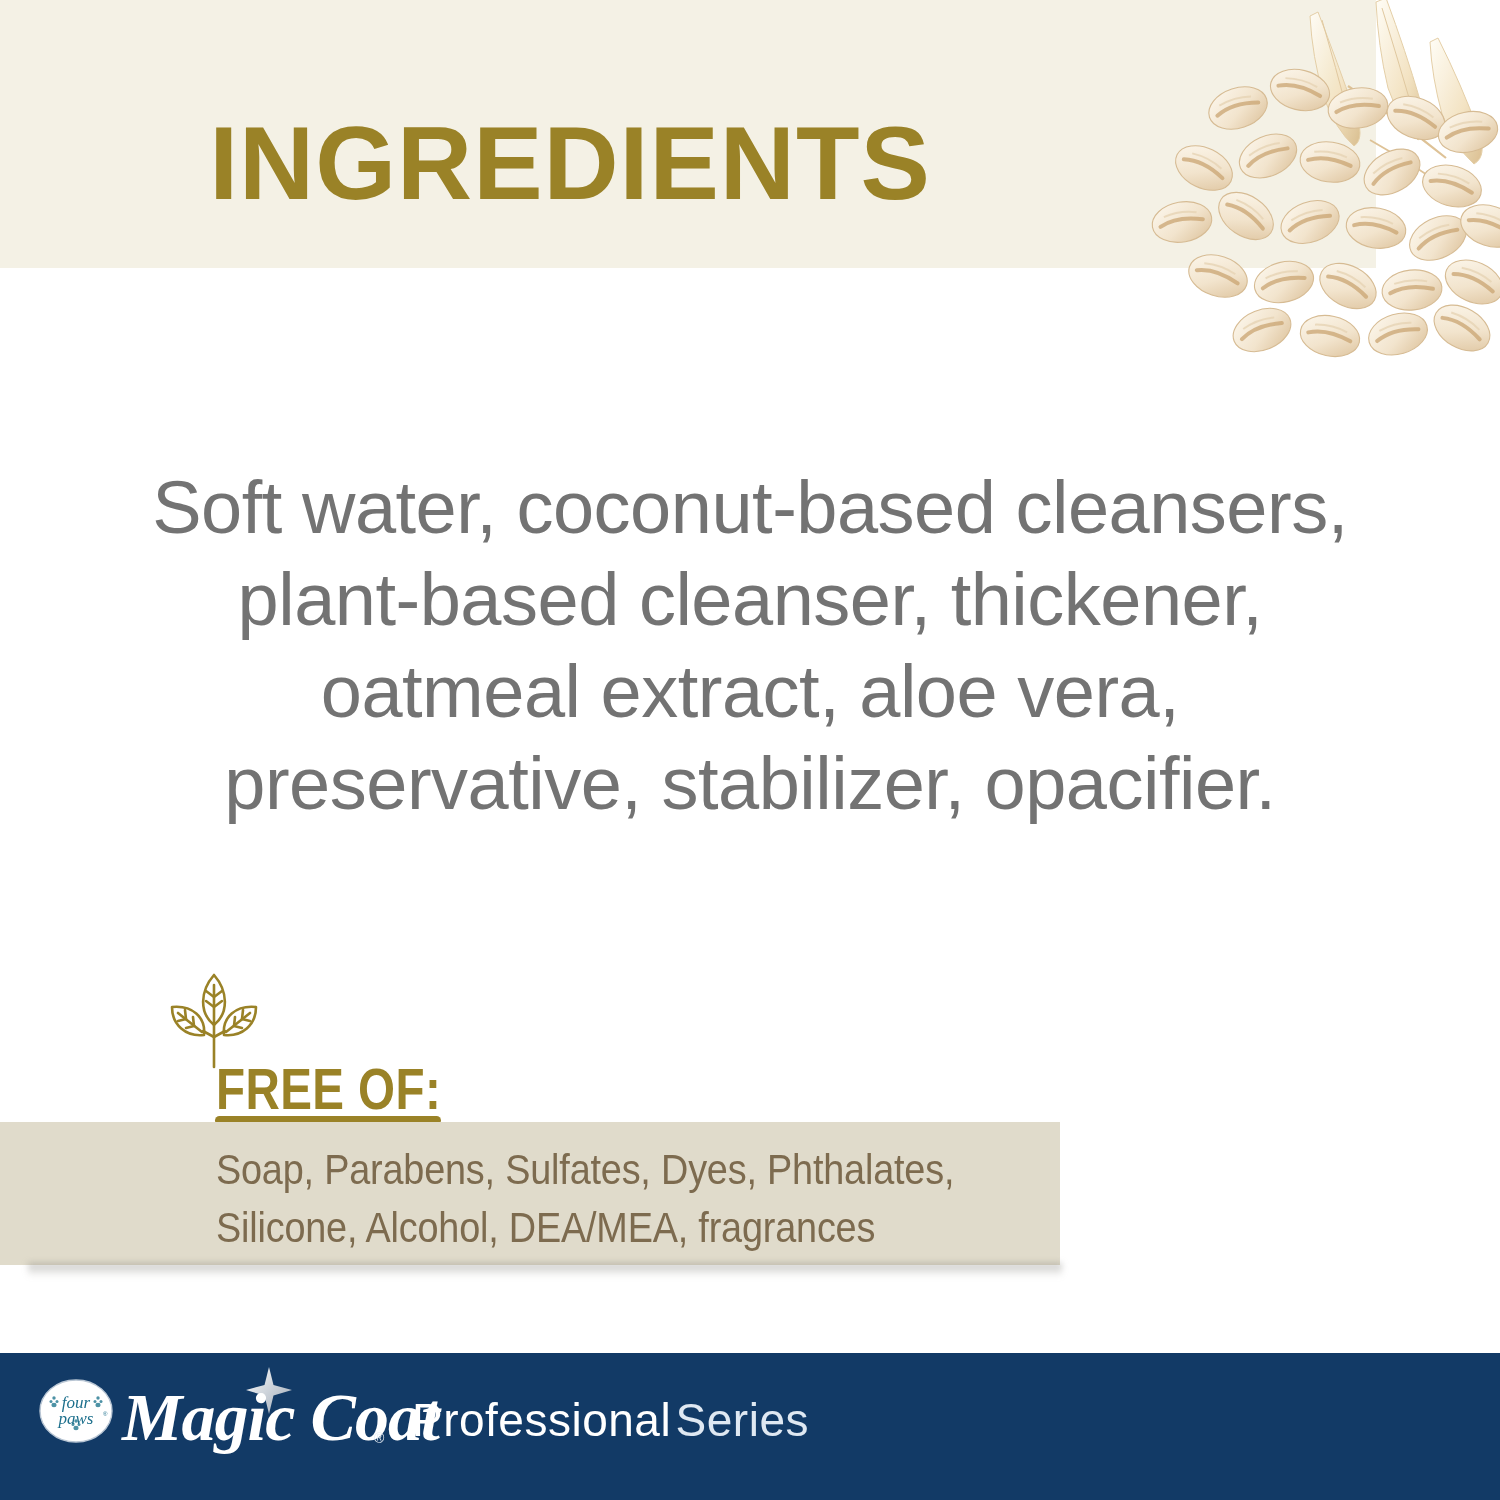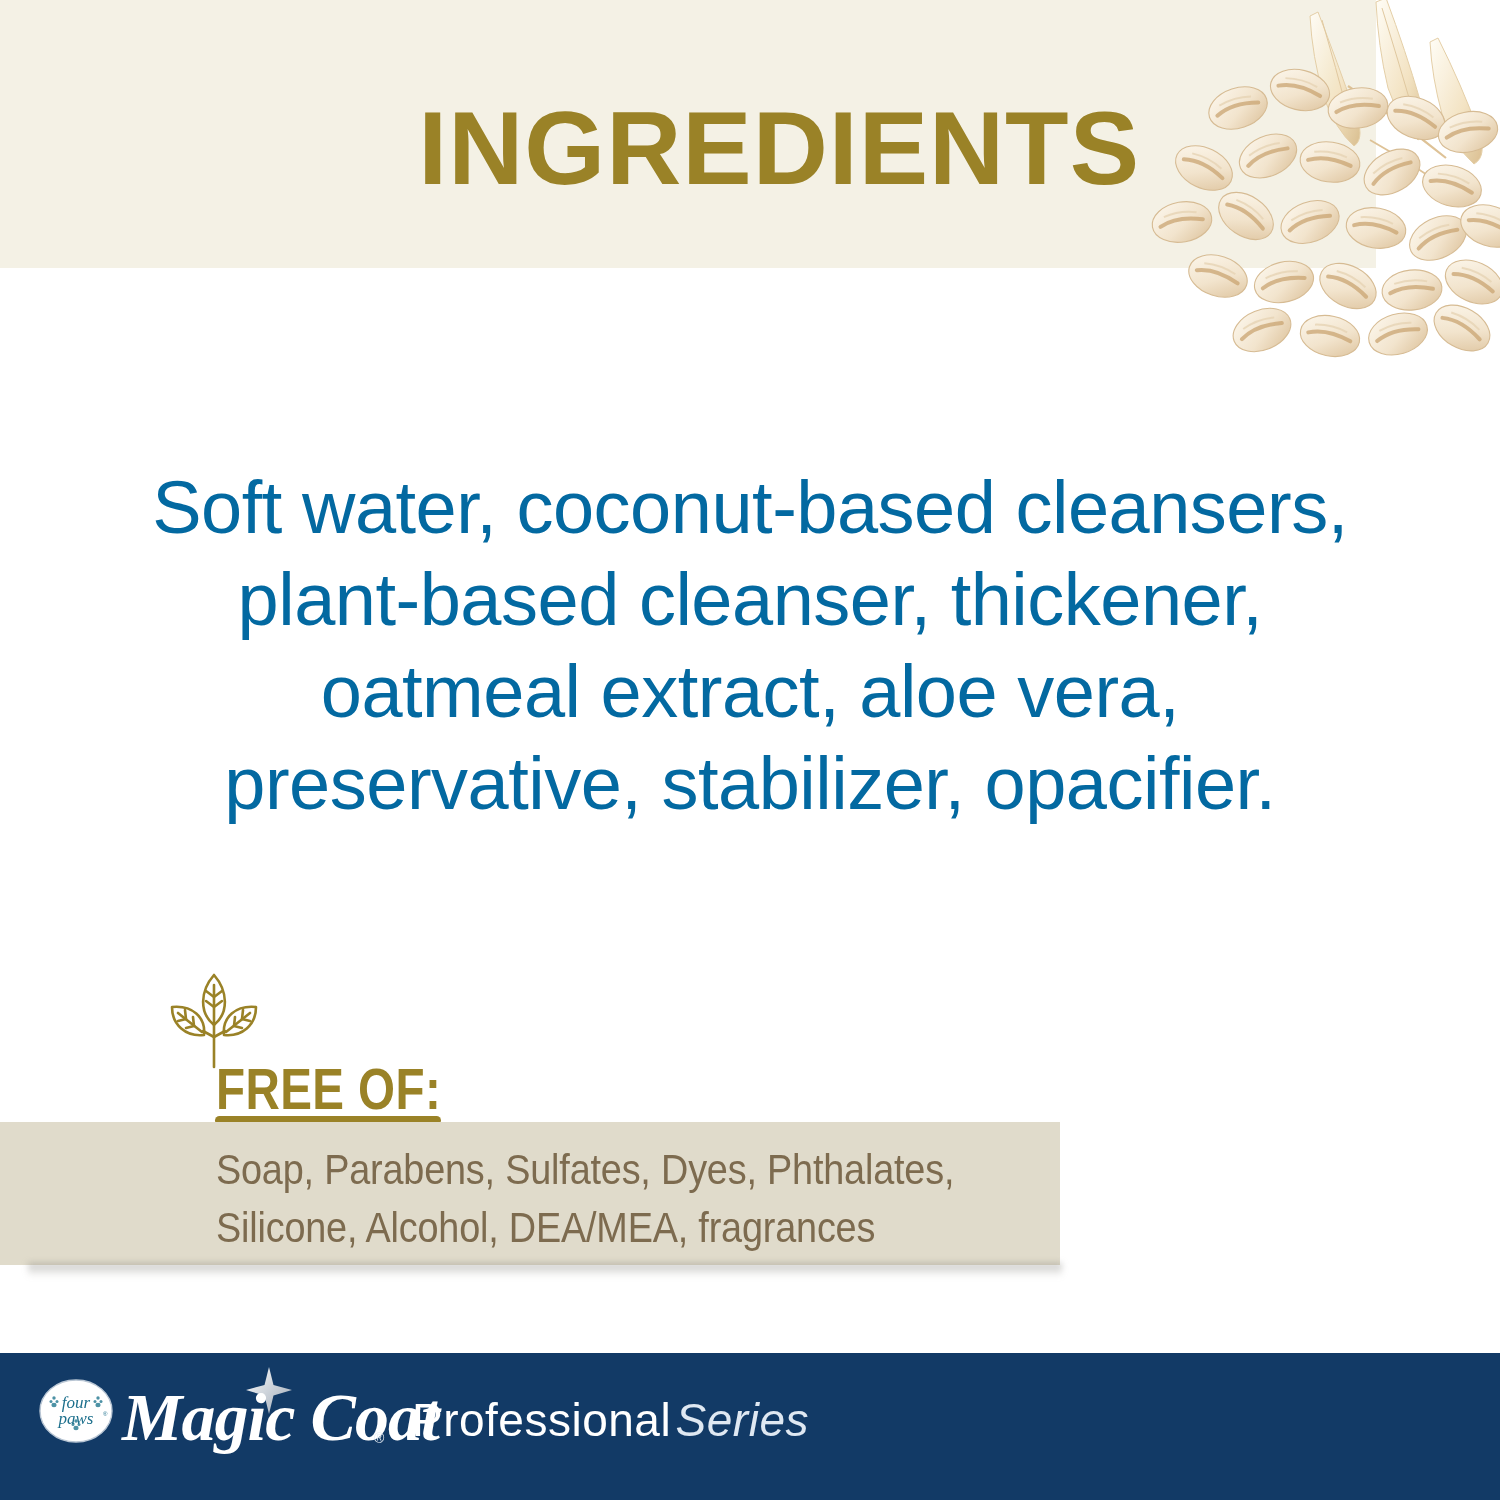--- a/index.html
+++ b/index.html
@@ -30,23 +30,23 @@
     left: 0;
     top: 0;
     width: 1376px;
     height: 268px;
     background: #f4f1e5;
   }
 
   .header-title {
     position: absolute;
     left: 0;
-    top: 96px;
+    top: 111px;
     width: 1140px;
-    text-align: right;
+    text-align: center;
     font-family: "Liberation Sans", sans-serif;
     font-weight: 700;
     font-size: 104px;
     letter-spacing: 1px;
     color: #9a8227;
     line-height: 1;
     white-space: nowrap;
   }
 
   
@@ -63,21 +63,21 @@
   .ingredients-text {
     position: absolute;
     left: 120px;
     top: 462px;
     width: 1260px;
     text-align: center;
     font-family: "Liberation Sans", sans-serif;
     font-weight: 400;
     font-size: 74px;
     line-height: 92px;
-    color: #0369a1;
+    color: #737373;
     letter-spacing: -0.5px;
   }
 
   
   .freeof-wrap {
     position: absolute;
     left: 0;
     top: 964px;
     width: 1100px;
     height: 320px;
@@ -228,21 +228,20 @@
     font-size: 46px;
     color: #ffffff;
     letter-spacing: 0.5px;
   }
   .pro-series .series {
     font-family: "Liberation Sans", sans-serif;
     font-weight: 400;
     font-size: 46px;
     color: #dfe8f2;
     letter-spacing: 0.5px;
-    font-style: italic;
   }
 </style>
 </head>
 <body>
 
 <div id="page">
 
   <div class="header-band"></div>
 
   <div class="header-title">INGREDIENTS</div>

